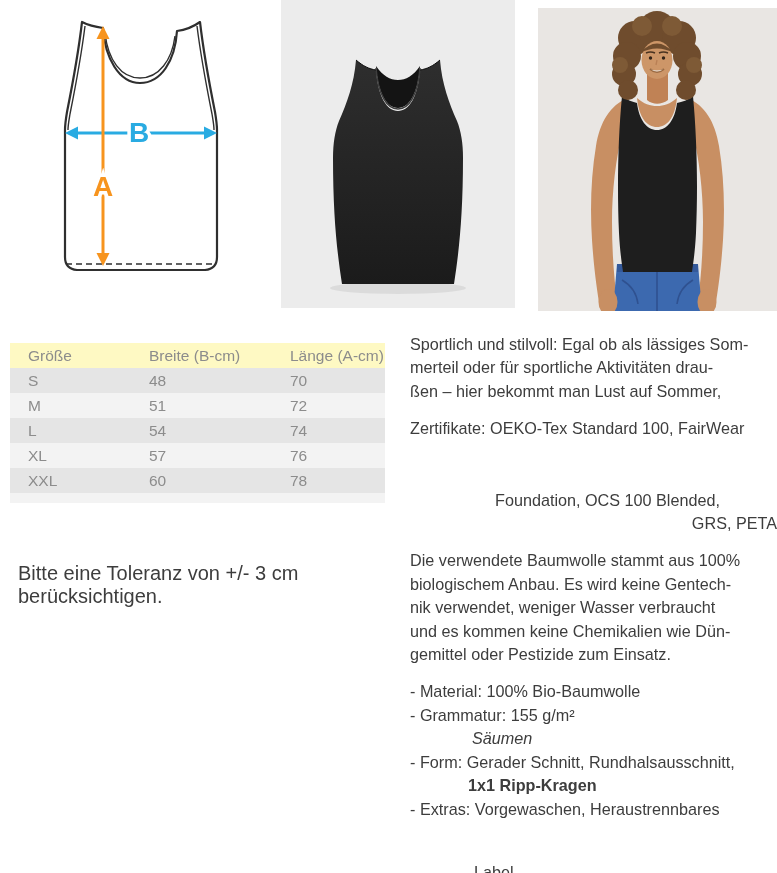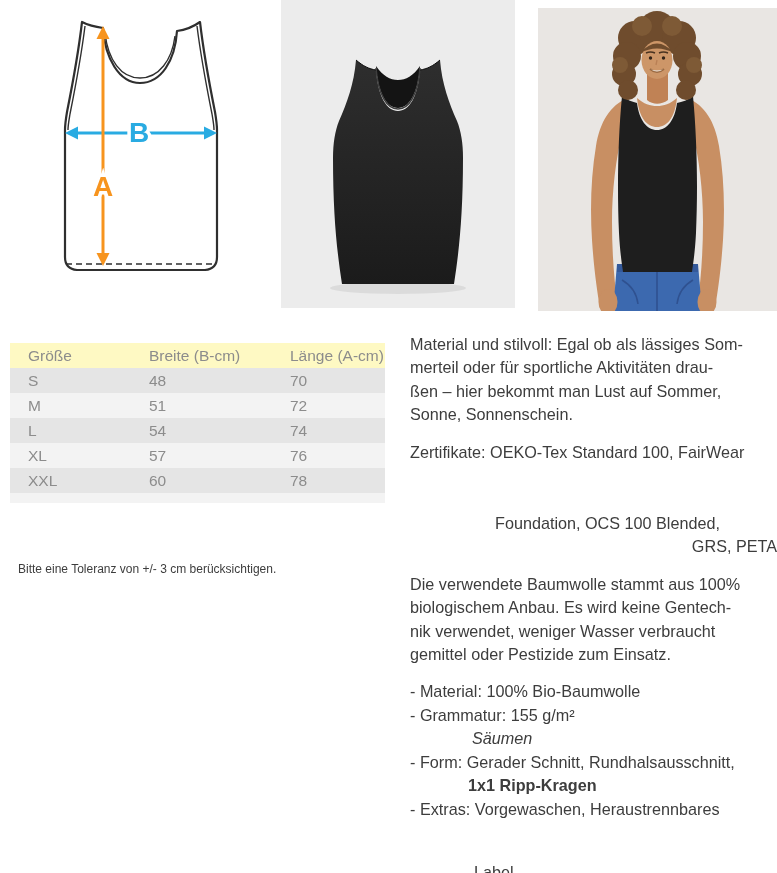--- a/index.html
+++ b/index.html
@@ -23,21 +23,21 @@
   table.size-table col.c1{width:121px;}
   table.size-table col.c2{width:141px;}
   table.size-table col.c3{width:113px;}
   table.size-table th,table.size-table td{
     height:25px;padding:0 0 0 18px;text-align:left;font-weight:400;
     vertical-align:middle;white-space:nowrap;overflow:hidden;}
   table.size-table thead tr{background:#fef9c3;}
   table.size-table tbody tr:nth-child(odd){background:#E5E5E5;}
   table.size-table tbody tr:nth-child(even){background:#F3F3F3;}
 
-  .tolerance-note{left:18px;top:562px;width:380px;font-size:12px;color:#3D3D3D;}
+  .tolerance-note{left:18px;top:562px;width:380px;font-size:20px;color:#3D3D3D;}
 
   
   .desc-col{left:410px;top:333px;width:367px;font-size:16.2px;line-height:23.4px;color:#3D3D3D;}
   .desc-col .para{margin:0 0 14px 0;}
   .desc-col .line{white-space:nowrap;}
   .ind-cert2{padding-left:85px;margin-top:48px;}
   .ind-cert3{padding-left:100px;text-align:right;}
   .ind-a{padding-left:62px;font-style:italic;}
   .ind-b{padding-left:58px;font-weight:bold;}
   .ind-c{padding-left:64px;margin-top:40px;}
@@ -185,34 +185,34 @@
         <td>78</td>
       </tr>
     </tbody>
   </table>
 </div>
 
 <div class="abs tolerance-note">Bitte eine Toleranz von +/- 3 cm berücksichtigen.</div>
 
 <div class="abs desc-col">
   <div class="para">
-    <div class="line">Material und stilvoll: Egal ob als lässiges Som-</div>
+    <div class="line">Sportlich und stilvoll: Egal ob als lässiges Som-</div>
     <div class="line">merteil oder für sportliche Aktivitäten drau-</div>
     <div class="line">ßen – hier bekommt man Lust auf Sommer,</div>
-    <div class="line">Sonne, Sonnenschein.</div>
   </div>
   <div class="para">
     <div class="line">Zertifikate: OEKO-Tex Standard 100, FairWear</div>
     <div class="line ind-cert2">Foundation, OCS 100 Blended,</div>
     <div class="line ind-cert3">GRS, PETA</div>
   </div>
   <div class="para">
     <div class="line">Die verwendete Baumwolle stammt aus 100%</div>
     <div class="line">biologischem Anbau. Es wird keine Gentech-</div>
     <div class="line">nik verwendet, weniger Wasser verbraucht</div>
+    <div class="line">und es kommen keine Chemikalien wie Dün-</div>
     <div class="line">gemittel oder Pestizide zum Einsatz.</div>
   </div>
   <div class="para">
     <div class="line">- Material: 100% Bio-Baumwolle</div>
     <div class="line">- Grammatur: 155 g/m²</div>
     <div class="line ind-a">Säumen</div>
     <div class="line">- Form: Gerader Schnitt, Rundhalsausschnitt,</div>
     <div class="line ind-b">1x1 Ripp-Kragen</div>
     <div class="line">- Extras: Vorgewaschen, Heraustrennbares</div>
     <div class="line ind-c">Label</div>

